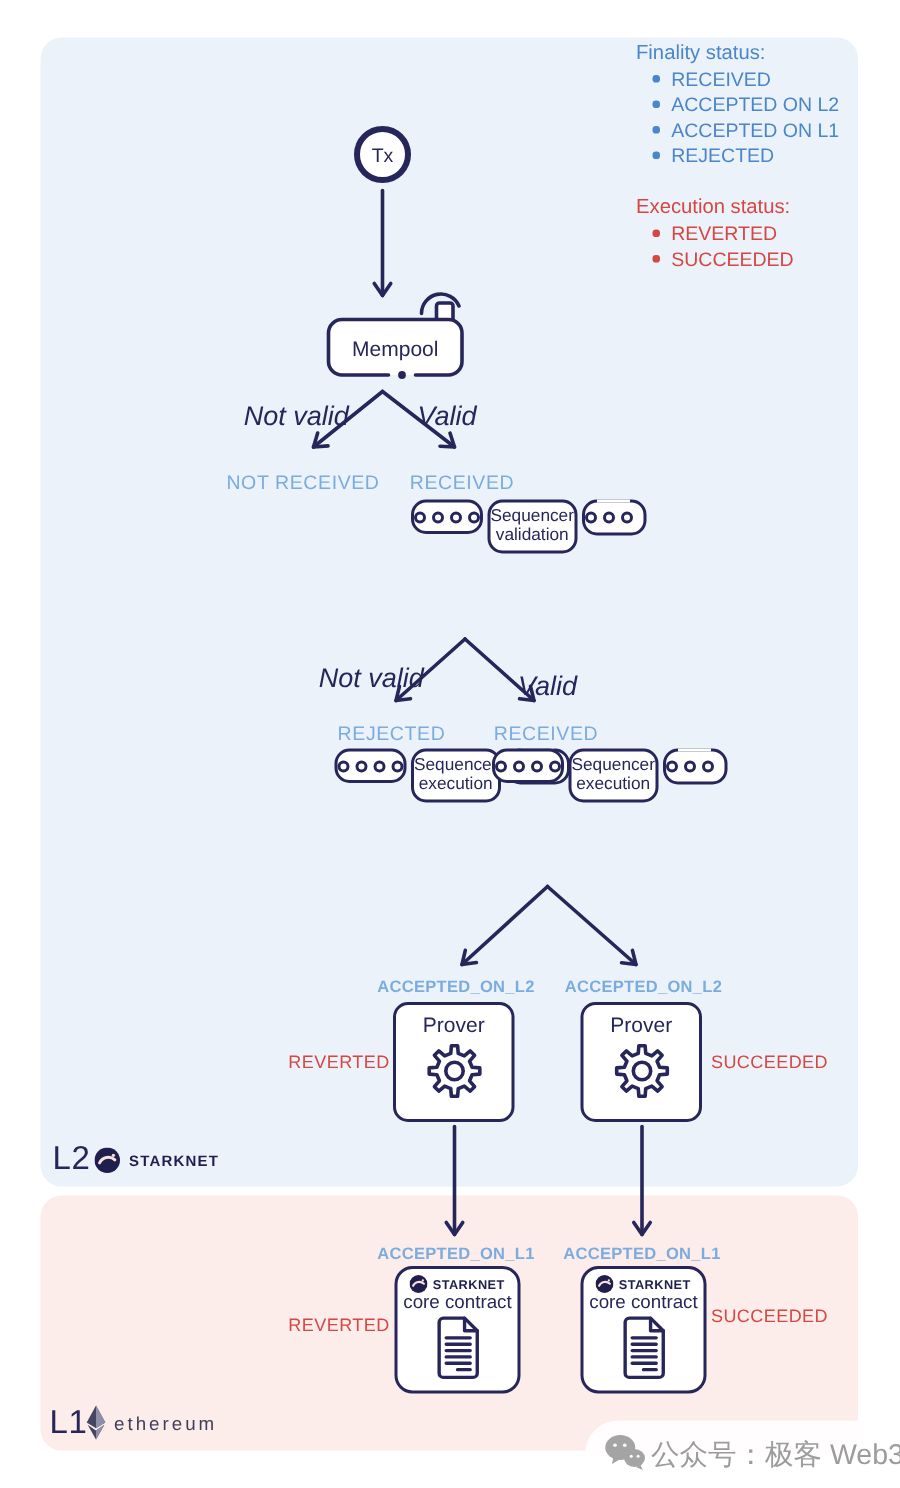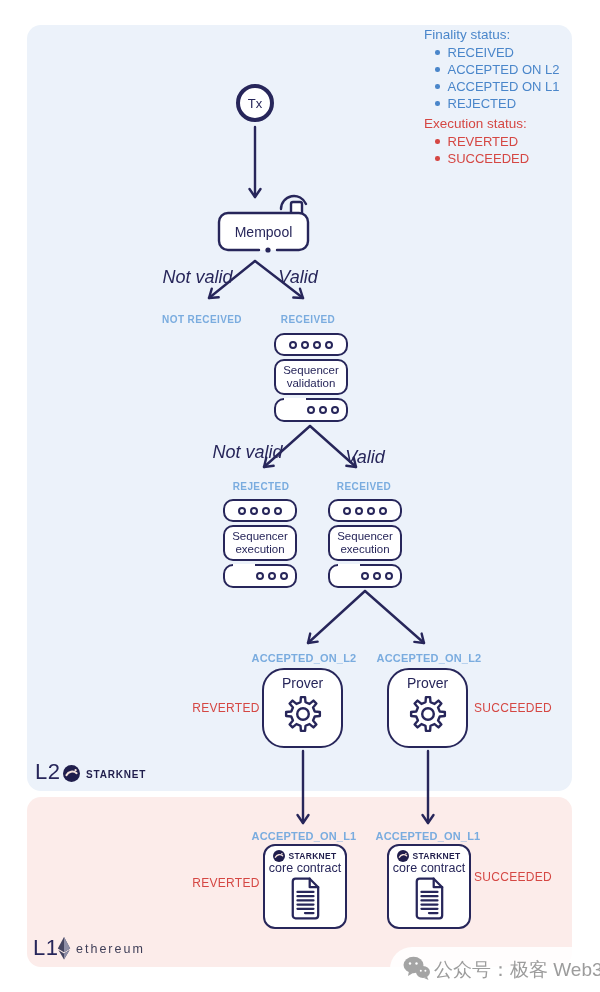--- a/index.html
+++ b/index.html
@@ -11,33 +11,33 @@
   .canvas{position:relative;width:600px;height:992px;background:#fff;overflow:hidden}
   .abs{position:absolute}
   .panel{border-radius:14px}
   .panel-l2{left:27px;top:25px;width:545px;height:766px;background:var(--l2-bg)}
   .panel-l1{left:27px;top:797px;width:545px;height:170px;background:var(--l1-bg)}
   .ctr{display:flex;align-items:center;justify-content:center;text-align:right}
   .node{background:#fff;border:2.4px solid var(--navy);color:var(--navy)}
   .tx-circle{left:236px;top:84px;width:38px;height:38px;border:4px solid var(--navy);border-radius:50%;background:#fff;color:var(--navy);font-size:13px;font-weight:500}
   .mempool-text{left:219px;top:213px;width:89px;height:37px;color:var(--navy);font-size:14px}
   .branch-label{font-style:italic;font-weight:500;color:var(--navy);font-size:18px}
-  .status-blue{color:var(--label-blue);font-size:10px;letter-spacing:.4px;font-weight:700}
+  .status-blue{color:var(--label-blue);font-size:13px;letter-spacing:.4px;font-weight:400}
   .status-blue-sm{color:var(--label-blue);font-size:11px;letter-spacing:.2px;font-weight:700}
   .status-red{color:var(--status-red);font-size:12px;letter-spacing:.3px;font-weight:500}
   
-  .stack{display:flex;flex-direction:column;gap:3px;width:74px}
+  .stack{display:flex;flex-direction:row;gap:3px;width:74px}
   .pill{position:relative;border:2.4px solid var(--navy);border-radius:10px;background:#fff;display:flex;align-items:center}
   .pill-top{height:23px;justify-content:center;gap:4px}
   .pill-mid{height:36px;justify-content:center;color:var(--navy);font-size:11.5px;line-height:1.12;text-align:center}
   .pill-bot{height:24px;justify-content:flex-end;gap:4px;padding-right:7px}
   .notch{position:absolute;left:8px;top:-2.4px;width:22px;height:2.4px;background:#fff}
   .led{width:8px;height:8px;border:2.1px solid var(--navy);border-radius:50%;background:#fff;flex:0 0 auto}
   
-  .prover{width:81px;height:80px;border-radius:22px;display:flex;flex-direction:column;align-items:center;padding-top:5px}
+  .prover{width:81px;height:80px;border-radius:10px;display:flex;flex-direction:column;align-items:center;padding-top:5px}
   .prover-title{font-size:14px;color:var(--navy)}
   .corebox{width:84px;height:85px;border-radius:12px;display:flex;flex-direction:column;align-items:center;padding-top:4px}
   .brand-row{display:flex;align-items:center;gap:3px}
   .brand-sm{font-size:8.5px;font-weight:bold;color:#201E4C;letter-spacing:.3px}
   .contract{font-size:12.5px;color:var(--navy);margin-top:-1px}
   
   .legend{left:424px;top:26px;width:160px}
   .lg-title{font-size:13.5px;font-weight:500;line-height:18px}
   .lg-item{display:flex;align-items:center;font-size:13px;line-height:17px;padding-left:11px}
   .lg-blue{color:var(--legend-blue)}
@@ -105,21 +105,21 @@
         <span>ACCEPTED ON L2</span>
       </div>
     <div class="lg-item lg-blue">
         <span class="bullet b-blue"></span>
         <span>ACCEPTED ON L1</span>
       </div>
     <div class="lg-item lg-blue">
         <span class="bullet b-blue"></span>
         <span>REJECTED</span>
       </div>
-    <div class="lg-title lg-red" style="margin-top:3px">Execution status:</div>
+    <div class="lg-title lg-red" style="margin-top:17px">Execution status:</div>
     <div class="lg-item lg-red">
         <span class="bullet b-red"></span>
         <span>REVERTED</span>
       </div>
     <div class="lg-item lg-red">
         <span class="bullet b-red"></span>
         <span>SUCCEEDED</span>
       </div>
   </div>
 

